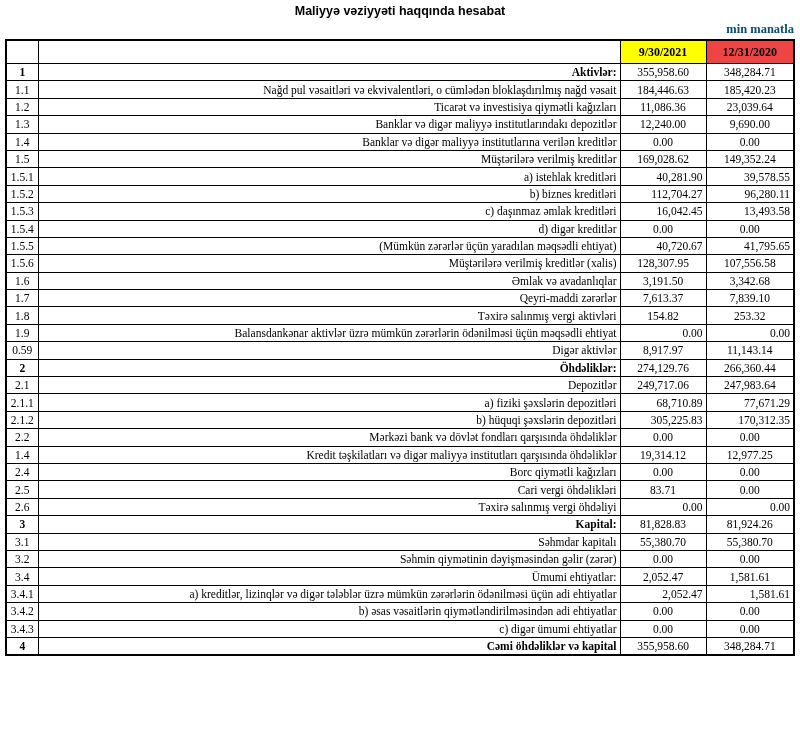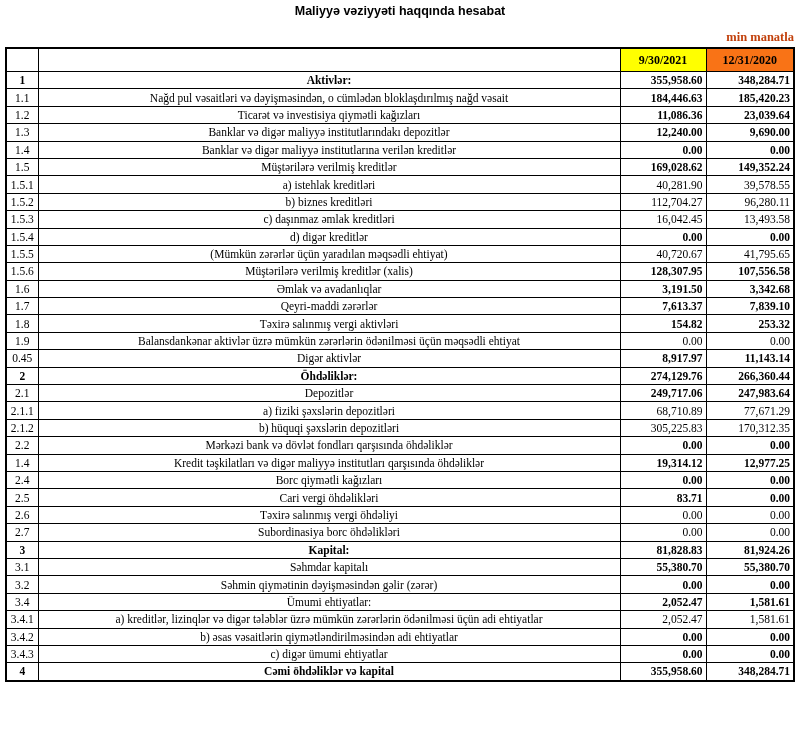--- a/index.html
+++ b/index.html
@@ -10,21 +10,21 @@
   .title {
     text-align:center;
     font-family:"Liberation Sans", sans-serif;
     font-weight:bold; font-size:12.5px;
     padding-top:4px; color:#000;
   }
   .unit-note {
     text-align:right;
     font-family:"Liberation Serif", serif;
     font-weight:bold; font-size:12.5px;
-    margin:12px 6px 2px 0; color:#c2410c;
+    margin:4px 6px 2px 0; color:#0c4a6e;
   }
   table.fin {
     border-collapse:collapse;
     table-layout:fixed;
     margin-left:5px;
     width:790px;
     border:2px solid #000;
   }
   table.fin th, table.fin td {
     border:1px solid #000;
@@ -41,23 +41,23 @@
   }
   th.hl { background:#FFFF00; }
   tbody td {
     height:16.4px;
     font-family:"Liberation Serif", serif;
     font-size:11.5px;
     line-height:16px;
     padding:0 3px;
   }
   td.c-no  { text-align:center; padding:0 1px; }
-  td.c-label { text-align:center; }
+  td.c-label { text-align:right; }
   td.c-val { text-align:right; }
-  td.c-val.bv { font-weight:bold; }
+  td.c-val.bv { font-weight:normal;text-align:center; }
   tr.section td { font-weight:bold; }
   col.w-no  { width:32px; }
   col.w-val1 { width:86px; }
   col.w-val2 { width:88px; }
 </style>
 </head>
 <body>
 
 <div class="page">
   <div class="title">Maliyyə vəziyyəti haqqında hesabat</div>
@@ -68,33 +68,33 @@
       <col class="w-no">
         <col>
         <col class="w-val1">
         <col class="w-val2">
     </colgroup>
     <thead>
       <tr>
         <th></th>
         <th></th>
         <th class="hl" style="background: rgb(255, 255, 0);">9/30/2021</th>
-        <th class="hl" style="background: #f97316;">12/31/2020</th>
+        <th class="hl" style="background: #ef4444;">12/31/2020</th>
       </tr>
     </thead>
     <tbody id="rows-body">
         <tr class="section">
           <td class="c-no">1</td>
           <td class="c-label">Aktivlər:</td>
           <td class="c-val bv">355,958.60</td>
           <td class="c-val bv">348,284.71</td>
         </tr>
         <tr>
           <td class="c-no">1.1</td>
-          <td class="c-label">Nağd pul vəsaitləri və  dəyişməsindən, o cümlədən bloklaşdırılmış nağd vəsait</td>
+          <td class="c-label">Nağd pul vəsaitləri və  ekvivalentləri, o cümlədən bloklaşdırılmış nağd vəsait</td>
           <td class="c-val bv">184,446.63</td>
           <td class="c-val bv">185,420.23</td>
         </tr>
         <tr>
           <td class="c-no">1.2</td>
           <td class="c-label">Ticarət və investisiya qiymətli kağızları</td>
           <td class="c-val bv">11,086.36</td>
           <td class="c-val bv">23,039.64</td>
         </tr>
         <tr>
@@ -169,21 +169,21 @@
           <td class="c-val bv">154.82</td>
           <td class="c-val bv">253.32</td>
         </tr>
         <tr>
           <td class="c-no">1.9</td>
           <td class="c-label">Balansdankənar aktivlər üzrə mümkün zərərlərin ödənilməsi üçün məqsədli ehtiyat</td>
           <td class="c-val">0.00</td>
           <td class="c-val">0.00</td>
         </tr>
         <tr>
-          <td class="c-no">0.45</td>
+          <td class="c-no">0.59</td>
           <td class="c-label">Digər aktivlər</td>
           <td class="c-val bv">8,917.97</td>
           <td class="c-val bv">11,143.14</td>
         </tr>
         <tr class="section">
           <td class="c-no">2</td>
           <td class="c-label">Öhdəliklər:</td>
           <td class="c-val bv">274,129.76</td>
           <td class="c-val bv">266,360.44</td>
         </tr>
@@ -225,26 +225,20 @@
         </tr>
         <tr>
           <td class="c-no">2.5</td>
           <td class="c-label">Cari vergi öhdəlikləri</td>
           <td class="c-val bv">83.71</td>
           <td class="c-val bv">0.00</td>
         </tr>
         <tr>
           <td class="c-no">2.6</td>
           <td class="c-label">Təxirə salınmış vergi öhdəliyi</td>
-          <td class="c-val">0.00</td>
-          <td class="c-val">0.00</td>
-        </tr>
-        <tr>
-          <td class="c-no">2.7</td>
-          <td class="c-label">Subordinasiya borc öhdəlikləri</td>
           <td class="c-val">0.00</td>
           <td class="c-val">0.00</td>
         </tr>
         <tr class="section">
           <td class="c-no">3</td>
           <td class="c-label">Kapital:</td>
           <td class="c-val bv">81,828.83</td>
           <td class="c-val bv">81,924.26</td>
         </tr>
         <tr>

